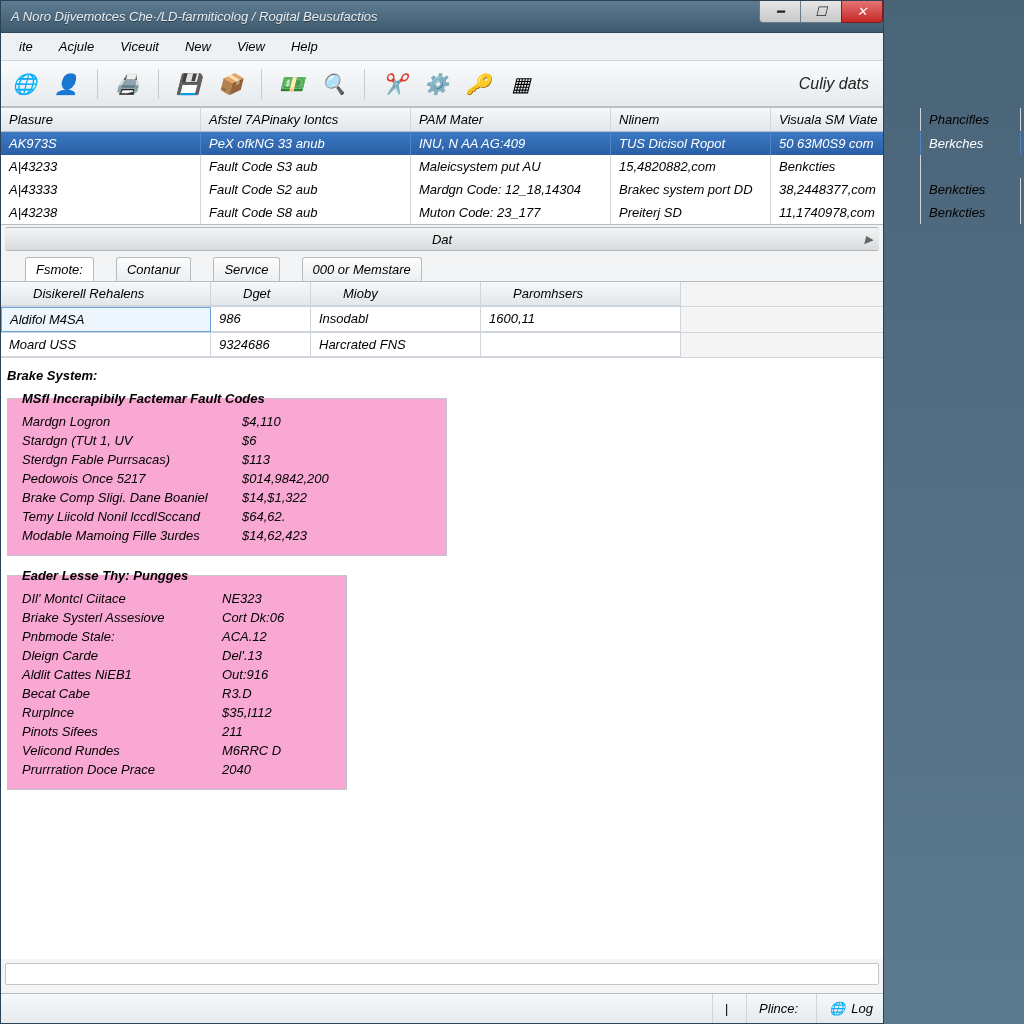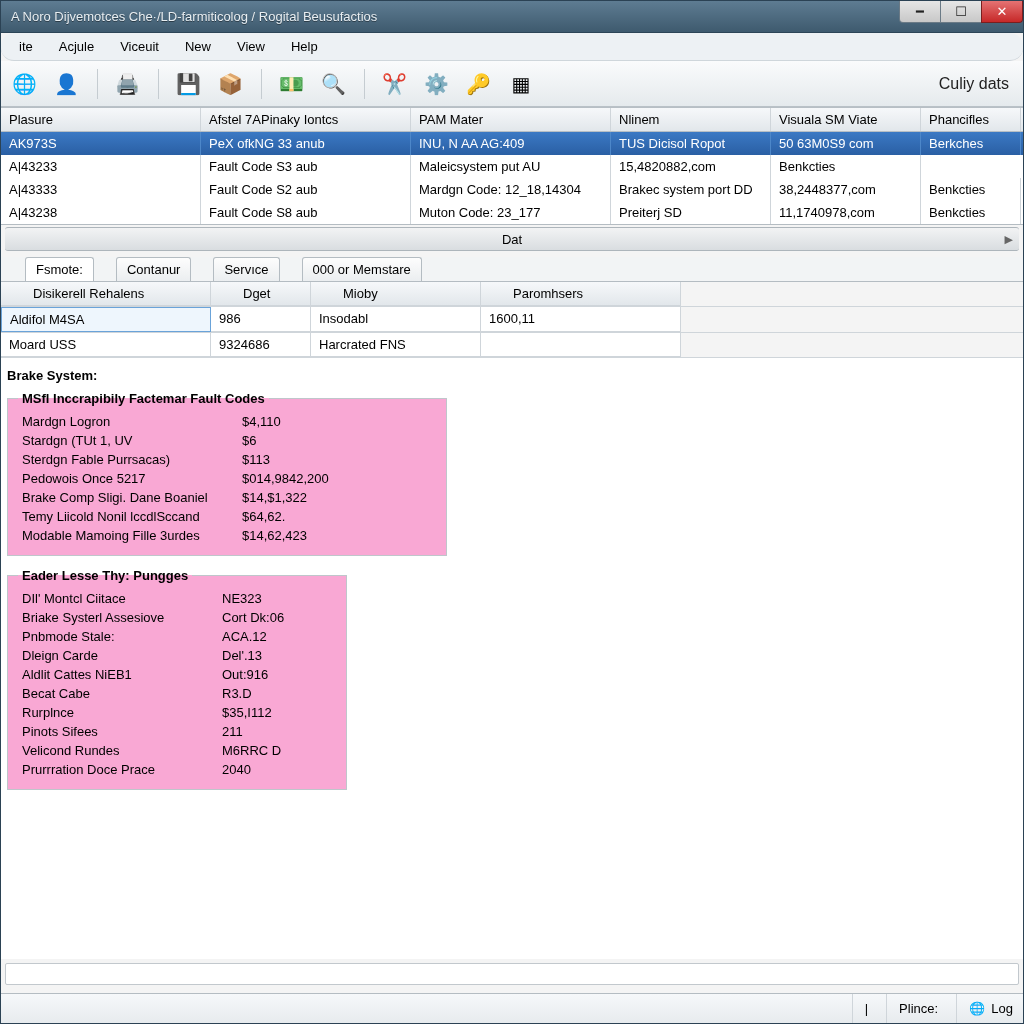--- a/index.html
+++ b/index.html
@@ -4,24 +4,25 @@
   <style>
     * { box-sizing: border-box; margin: 0; padding: 0; }
     html, body {
       width: 1024px; height: 1024px;
       font-family: "Segoe UI", Tahoma, sans-serif;
       font-size: 13px;
       background: linear-gradient(180deg, #4a6478 0%, #5b7a90 100%);
       overflow: hidden;
     }
     .window {
-      width: 1024px; height: 1024px;
+      width: 884px; height: 1024px;
       background: #f4f4f4;
       display: flex; flex-direction: column;
       border: 1px solid #2b4254;
+      font-style: italic;
     }
     .titlebar {
       height: 32px;
       background: linear-gradient(180deg, #5e7c92 0%, #3e5a6e 100%);
       display: flex; align-items: center; justify-content: space-between;
       padding: 0 0 0 10px;
       color: #e8eef2;
       border-bottom: 1px solid #2c4557;
     }
     .titlebar-title { font-size: 13px; text-shadow: 0 1px 0 rgba(0,0,0,.4); }
@@ -35,21 +36,20 @@
       font-size: 13px;
       color: #222;
     }
     .winbtn.close { background: linear-gradient(180deg, #e57373, #c62828); color: #fff; border-color: #7a1e1e; border-bottom-right-radius: 4px; }
     .winbtn.min { border-bottom-left-radius: 4px; }
     .menubar {
       height: 28px; background: #edf1f4;
       display: flex; align-items: center; gap: 2px;
       padding: 0 6px;
       border-bottom: 1px solid #cfd6db;
-      border-radius: 13px;
     }
     .menuitem { padding: 4px 12px; border-radius: 3px; }
     .toolbar {
       height: 46px; background: linear-gradient(180deg, #fafbfc, #e5eaed);
       border-bottom: 1px solid #b9c1c7;
       display: flex; align-items: center;
       padding: 0 8px;
     }
     .toolbar-left { display:flex; align-items:center; gap:10px; }
     .toolbar-right { margin-left: auto; font-size:16px; color:#222; padding-right:6px;}

